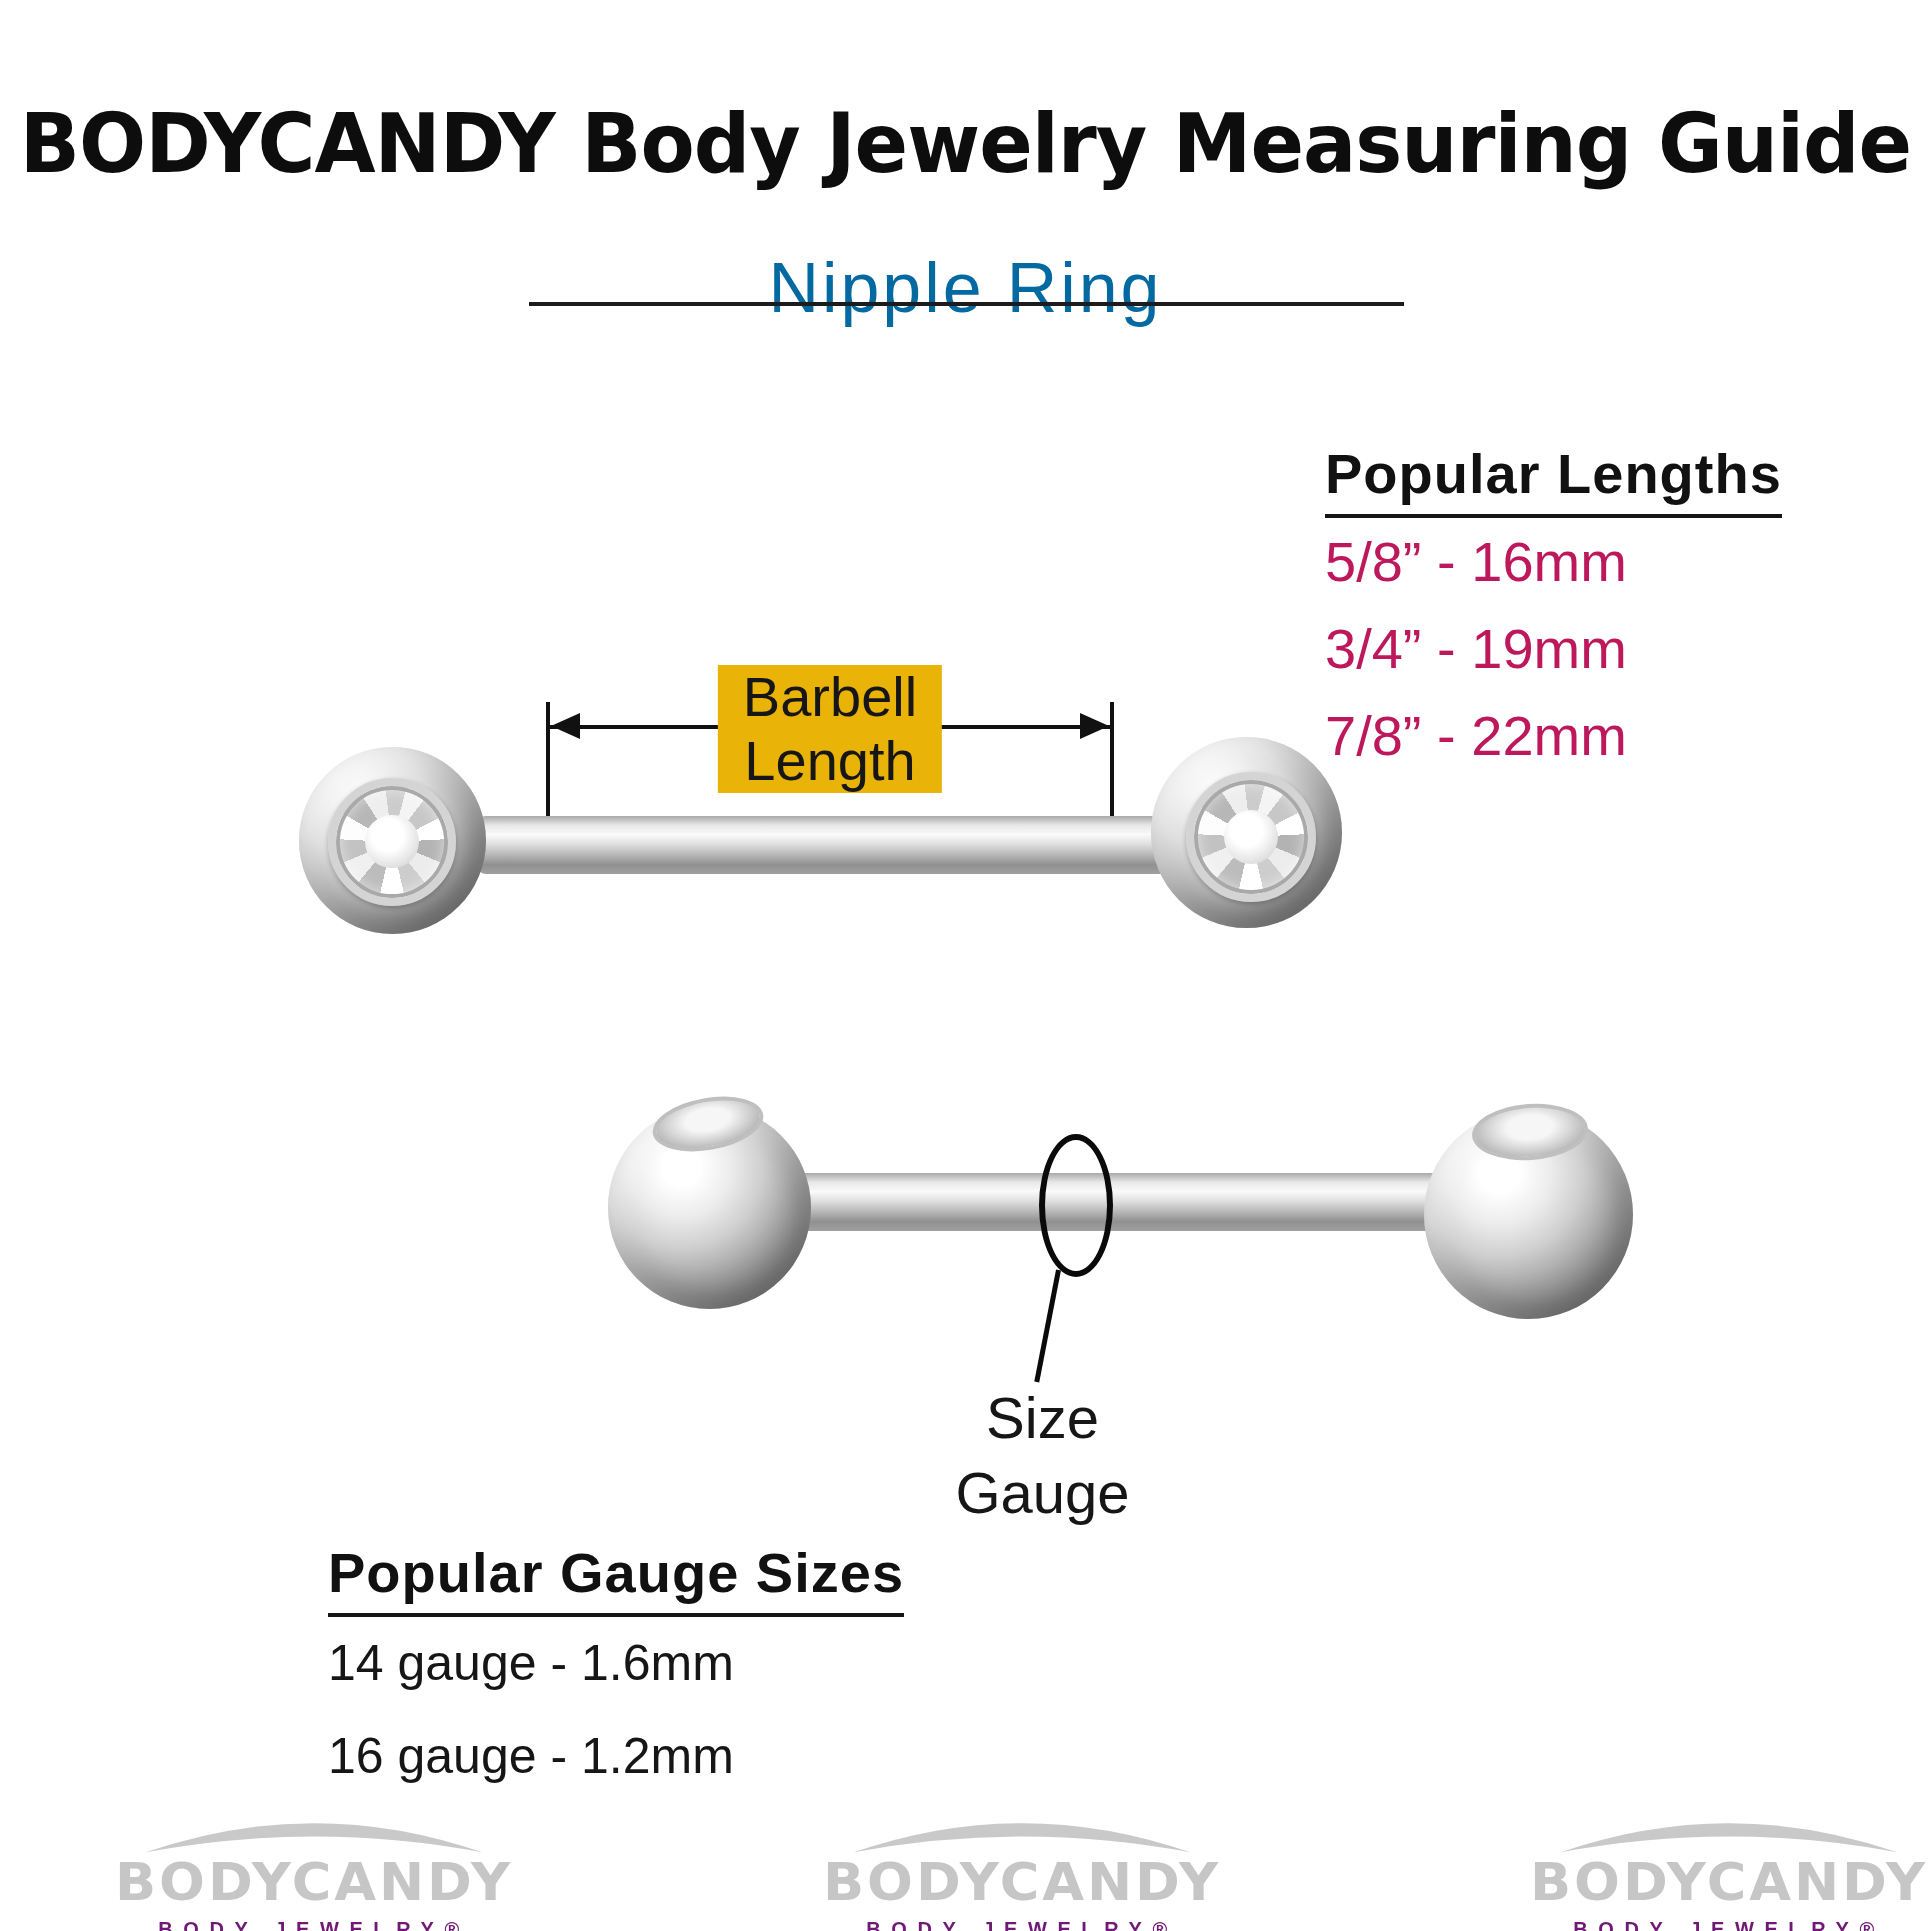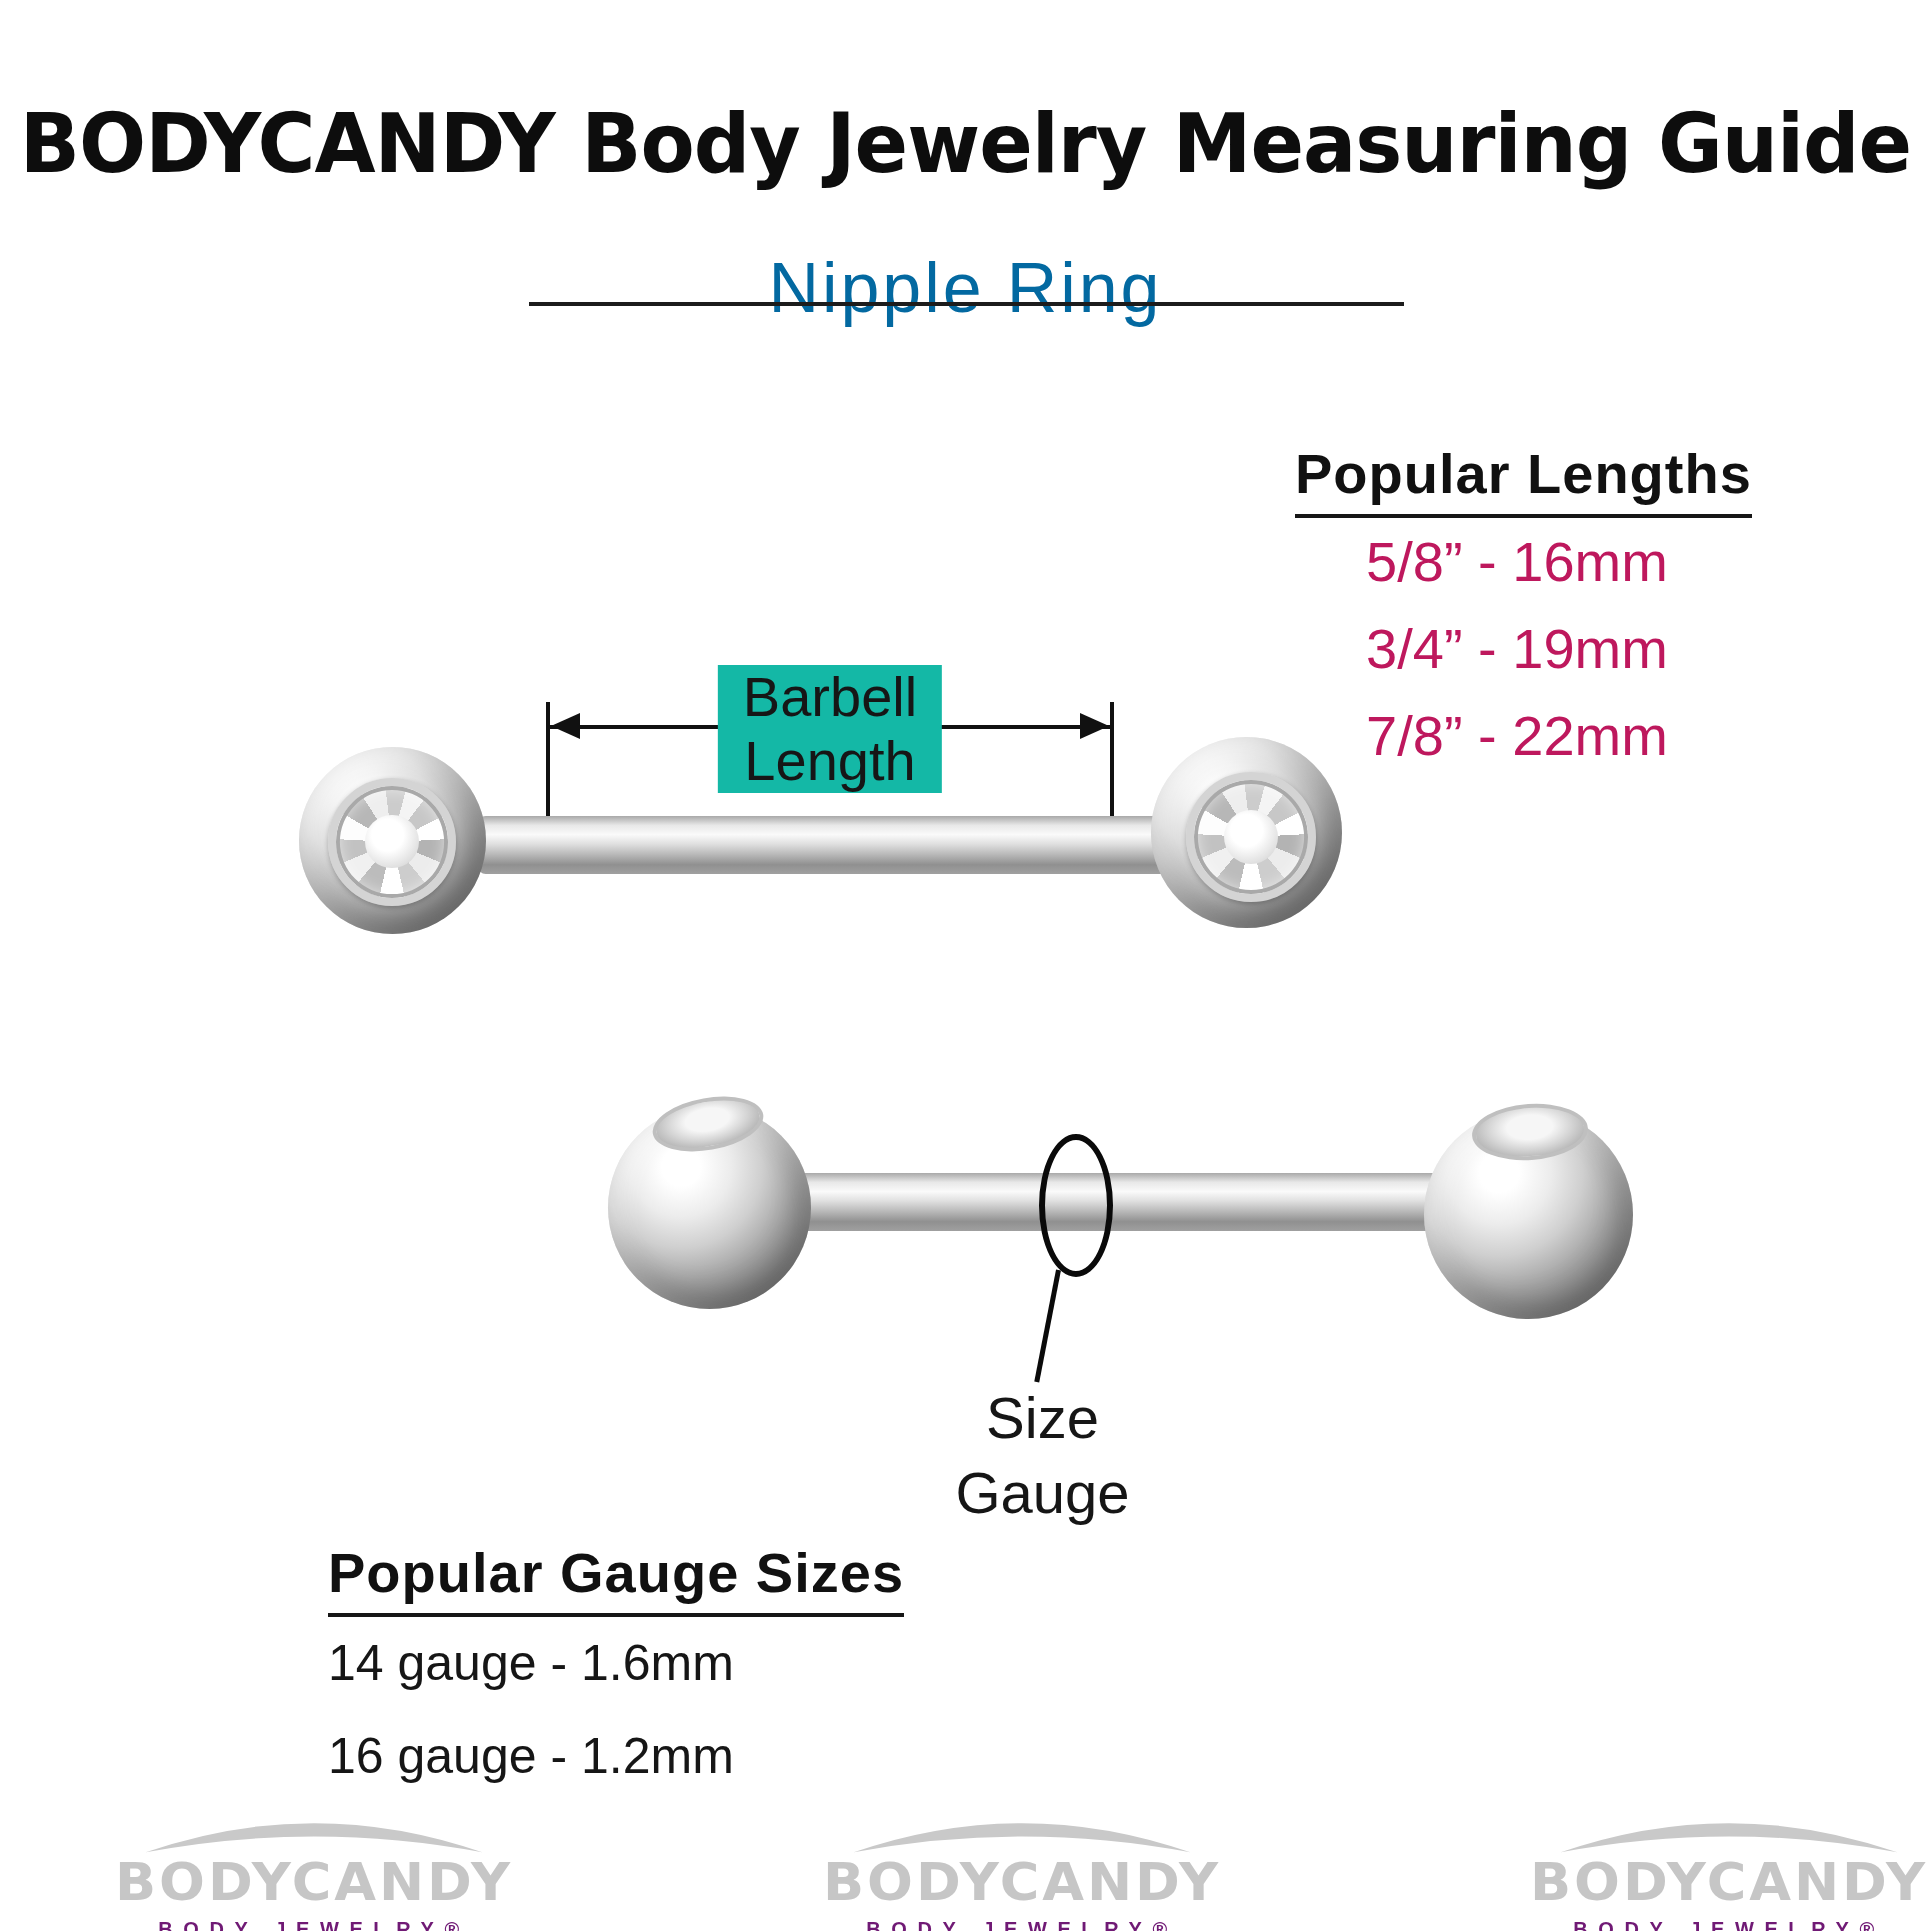--- a/index.html
+++ b/index.html
@@ -19,21 +19,21 @@
   }
   .subtitle {
     position:absolute; top:162px; left:0; width:1931px;
     text-align:center; font-size:70px; font-weight:500; letter-spacing:2.9px; color:#0369a1;
   }
   .subtitle-rule {
     position:absolute; top:274px; left:529px; width:875px; height:3.9px; background:#1c1c1c;
   }
 
   
-  .lengths { position:absolute; top:413px; left:1295px; width:444px; text-align:center; }
+  .lengths { position:absolute; top:413px; left:1325px; width:444px; }
   .section-heading {
     display:inline-block; font-size:56px; font-weight:bold; letter-spacing:1px;
     border-bottom:4.8px solid #161616; padding-bottom:7.7px; color:#111; white-space:nowrap;
   }
   .len-item { font-size:56px; font-weight:400; line-height:87px; color:#be185d; }
   .lengths .len-item:first-of-type { margin-top:13.5px; }
 
   
   .bar {
     position:absolute; border-radius:7.7px; z-index:1;
@@ -89,21 +89,21 @@
   .measure .tick { position:absolute; top:37px; width:3.9px; height:120px; background:#111; }
   .measure .tick-l { left:0; }
   .measure .tick-r { right:0; }
   .measure .hline { position:absolute; top:60px; left:3.9px; right:3.9px; height:3.9px; background:#111; }
   .measure .arrow { position:absolute; top:48px; width:0; height:0;
     border-top:13.5px solid transparent; border-bottom:13.5px solid transparent; }
   .measure .arrow-l { left:4.8px;  border-right:29px solid #111; }
   .measure .arrow-r { right:4.8px; border-left:29px solid #111; }
   .measure .measure-label {
     position:absolute; left:50%; top:0; transform:translateX(-50%);
-    background:#14b8a6; padding:0 25px; text-align:center; z-index:4;
+    background:#eab308; padding:0 25px; text-align:center; z-index:4;
     font-size:56px; line-height:64px; font-weight:500; white-space:nowrap;
   }
 
   
   .barbell2 { position:absolute; left:608px; top:1072px; width:1033px; height:222px; }
   .barbell2 .bar { left:145px; top:73px; width:695px; height:58px; }
   .barbell2 .ball-left  { left:0; top:5.8px; width:203px; height:203px; }
   .barbell2 .ball-right { left:816px; top:9.7px; width:209px; height:209px; }
   .barbell2 .ball-left  .top-gem { left:44px; top:-7.7px; width:104px; height:44px; transform:rotate(-10deg); }
   .barbell2 .ball-right .top-gem { left:48px; top:-5.8px; width:108px; height:48px; transform:rotate(-4deg); }

